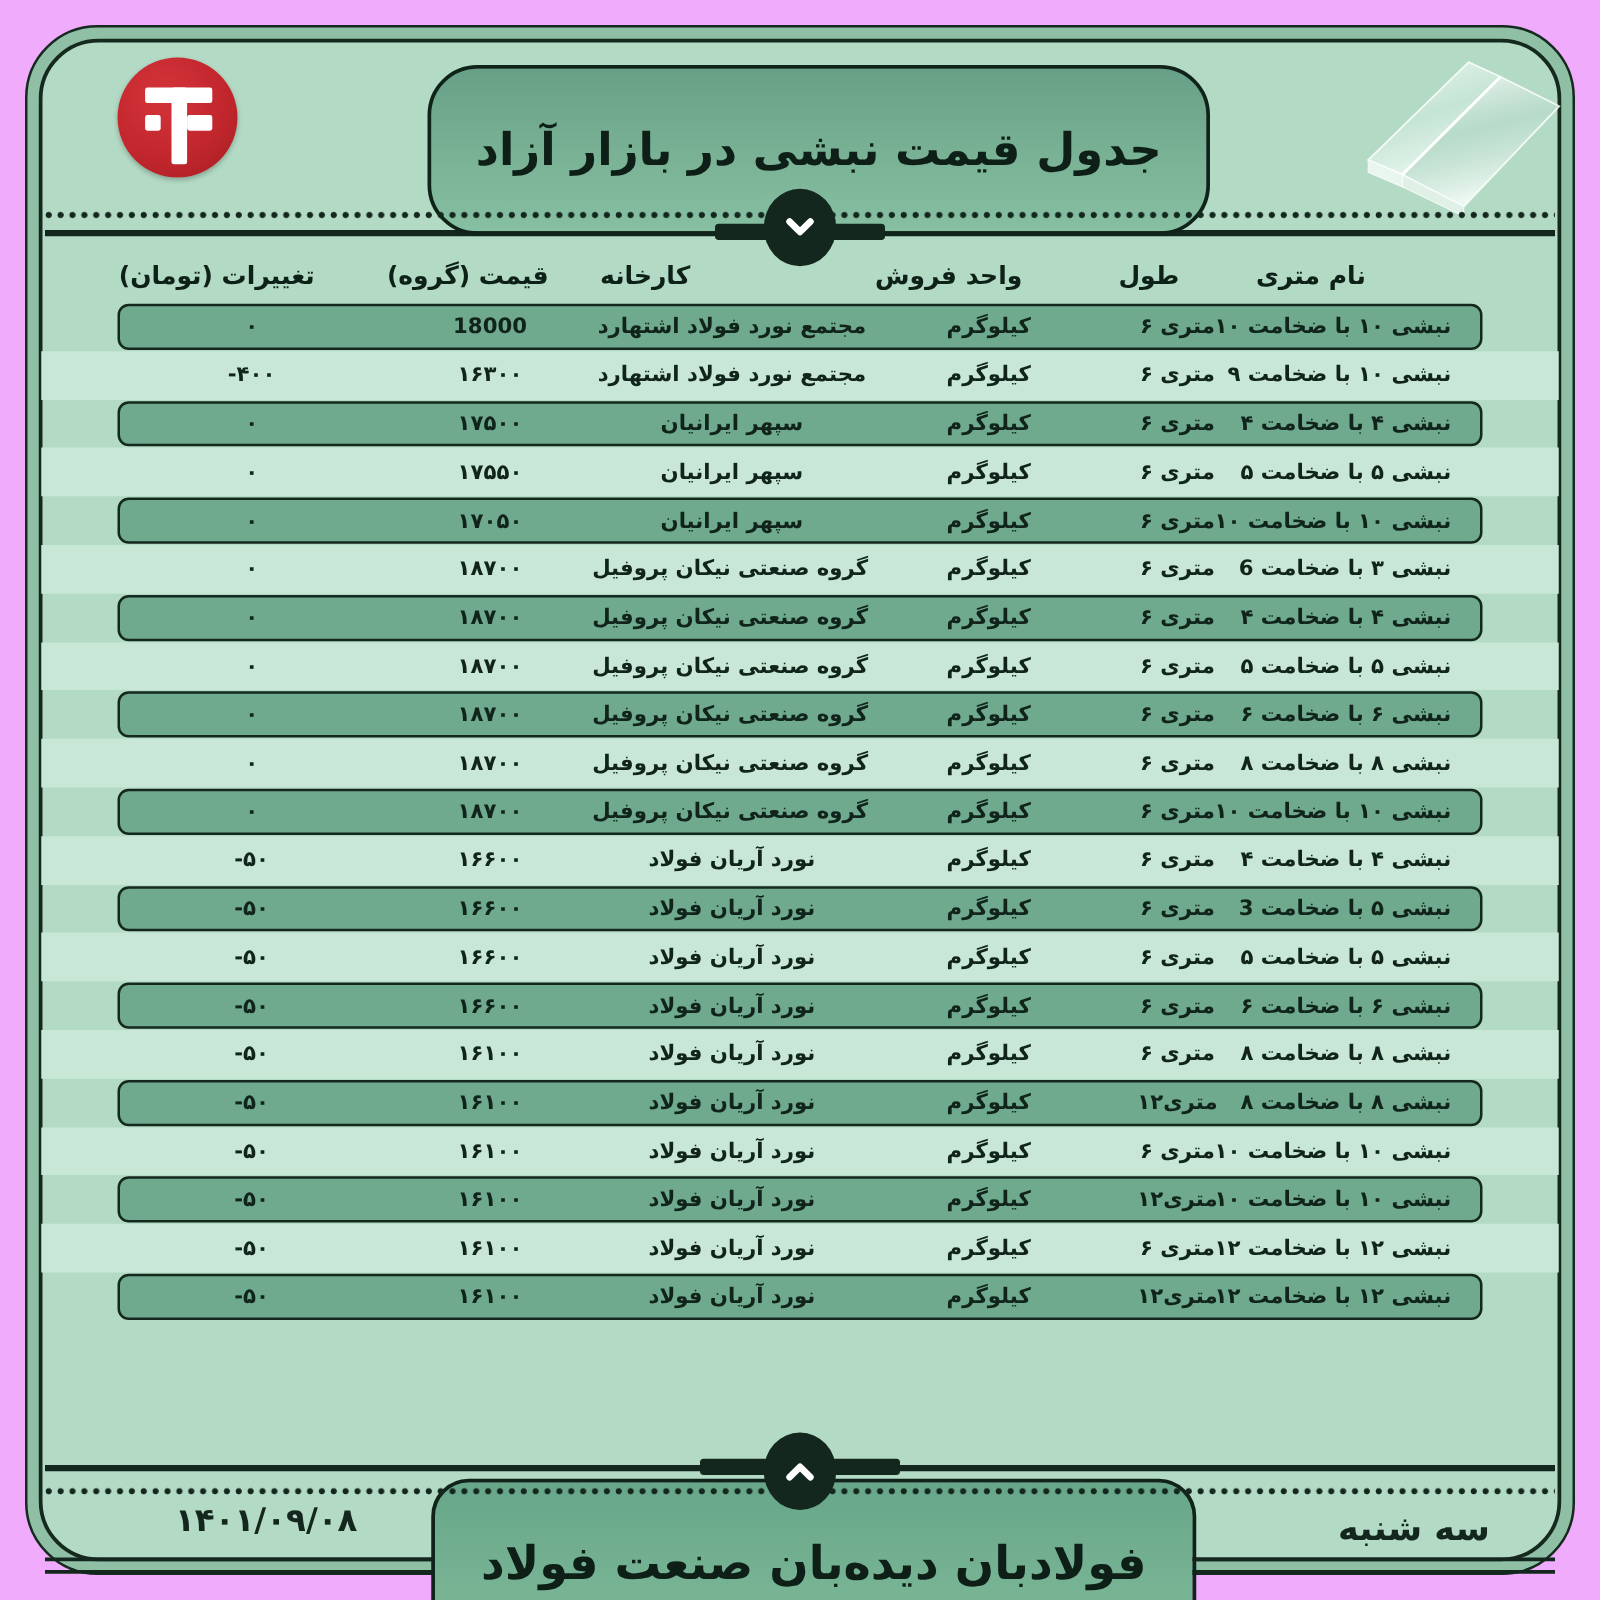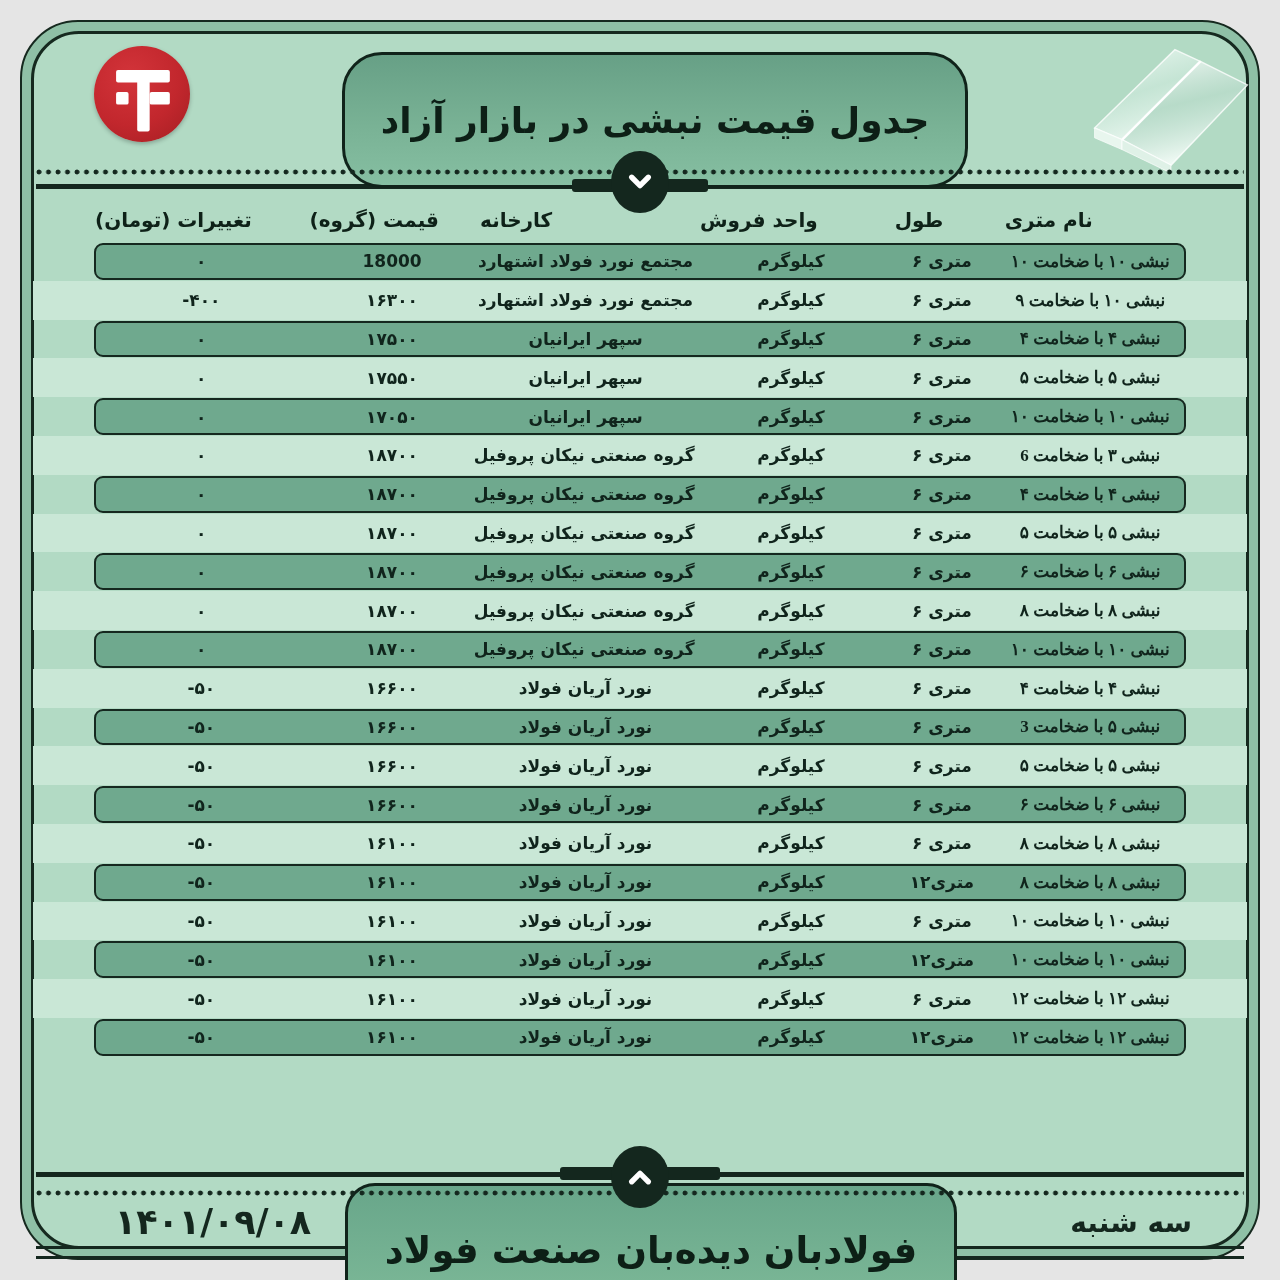--- a/index.html
+++ b/index.html
@@ -1,21 +1,21 @@
 <!DOCTYPE html>
 <html lang="fa" dir="rtl"><head>
 <meta charset="utf-8">
 <style>
   html,body{margin:0;padding:0;}
   body{
     width:1280px;height:1280px;overflow:hidden;
     font-family:"DejaVu Sans","Liberation Sans",sans-serif;
     background:#a6d2ba;
   }
-  .page{position:relative;width:1280px;height:1280px;background:#e5e5e5;overflow:hidden;}
+  .page{position:relative;width:1280px;height:1280px;background:#f0abfc;overflow:hidden;}
 
   
   .frame-outer{position:absolute;inset:20px;border:2px solid #16291f;border-radius:58px;background:#8fc0a6;z-index:0;}
   .frame-inner{position:absolute;inset:31px;border:3px solid #16291f;border-radius:48px;background:#b2dac4;z-index:0;}
 
   .layer{position:absolute;inset:0;z-index:2;}
 
   
   .logo{position:absolute;left:94px;top:46px;width:96px;height:96px;border-radius:50%;
         background:radial-gradient(circle at 38% 32%,#d3343a 0%,#c2272d 55%,#a31e23 100%);
@@ -44,36 +44,36 @@
         grid-template-columns:17.3% 10% 17.7% 20% 15.5% 19.5%;align-items:center;z-index:3;}
   .thead .hcell{text-align:left;font-size:20px;font-weight:700;color:#0e2118;}
   .rows{position:absolute;left:33px;top:242px;width:1214px;z-index:3;}
   .trow{position:relative;height:38.8px;}
   .trow.light{background:#c9e7d6;}
   .hl-box{position:absolute;left:61px;right:61px;top:1px;bottom:1px;background:#6fa98e;
         border:2.5px solid #15281f;border-radius:9px;}
   .row-grid{position:absolute;left:62px;right:62px;top:0;bottom:0;display:grid;direction:rtl;
         grid-template-columns:17.3% 10% 17.7% 20% 15.5% 19.5%;align-items:center;}
   .cell{text-align:center;font-size:17px;font-weight:700;color:#10241c;white-space:nowrap;}
-  .cell.cell-product-name{text-align:center;padding-right:1px;font-family:Liberation Serif, serif;}
+  .cell.cell-product-name{text-align:left;padding-right:24px;}
   .cell.cell-change{direction:ltr;unicode-bidi:isolate;}
 
   
   .hr-foot-solid{top:1172px;}
   .orn-bar.foot{left:560px;top:1167px;width:160px;height:13px;}
   .hr-foot-dot{top:1190px;}
   .double-hr{position:absolute;left:36px;right:36px;height:2.5px;background:#14271e;z-index:2;}
   .dhr1{top:1246px;} .dhr2{top:1256px;}
   .brand-box{position:absolute;left:345px;top:1183px;width:612px;height:120px;
         border:3px solid #10231a;border-radius:30px 30px 6px 6px;
         background:linear-gradient(180deg,#68a68a 0%,#7cb897 100%);
         display:flex;align-items:center;justify-content:center;padding-top:14px;box-sizing:border-box;z-index:3;}
   .brand-box .t{font-size:37px;font-weight:700;color:#0d1f16;}
   .foot-date{position:absolute;left:88px;top:1202px;width:250px;text-align:center;
-        font-size:35px;font-weight:700;color:#14271e;direction:ltr;z-index:5;}
+        font-size:26px;font-weight:700;color:#14271e;direction:ltr;z-index:5;}
   .foot-weekday{position:absolute;right:88px;top:1206px;width:230px;
         font-size:28px;font-weight:700;color:#14271e;z-index:5;}
 </style>
 </head>
 <body>
 
 <div class="page">
   <div class="frame-outer"></div>
   <div class="frame-inner"></div>
 

